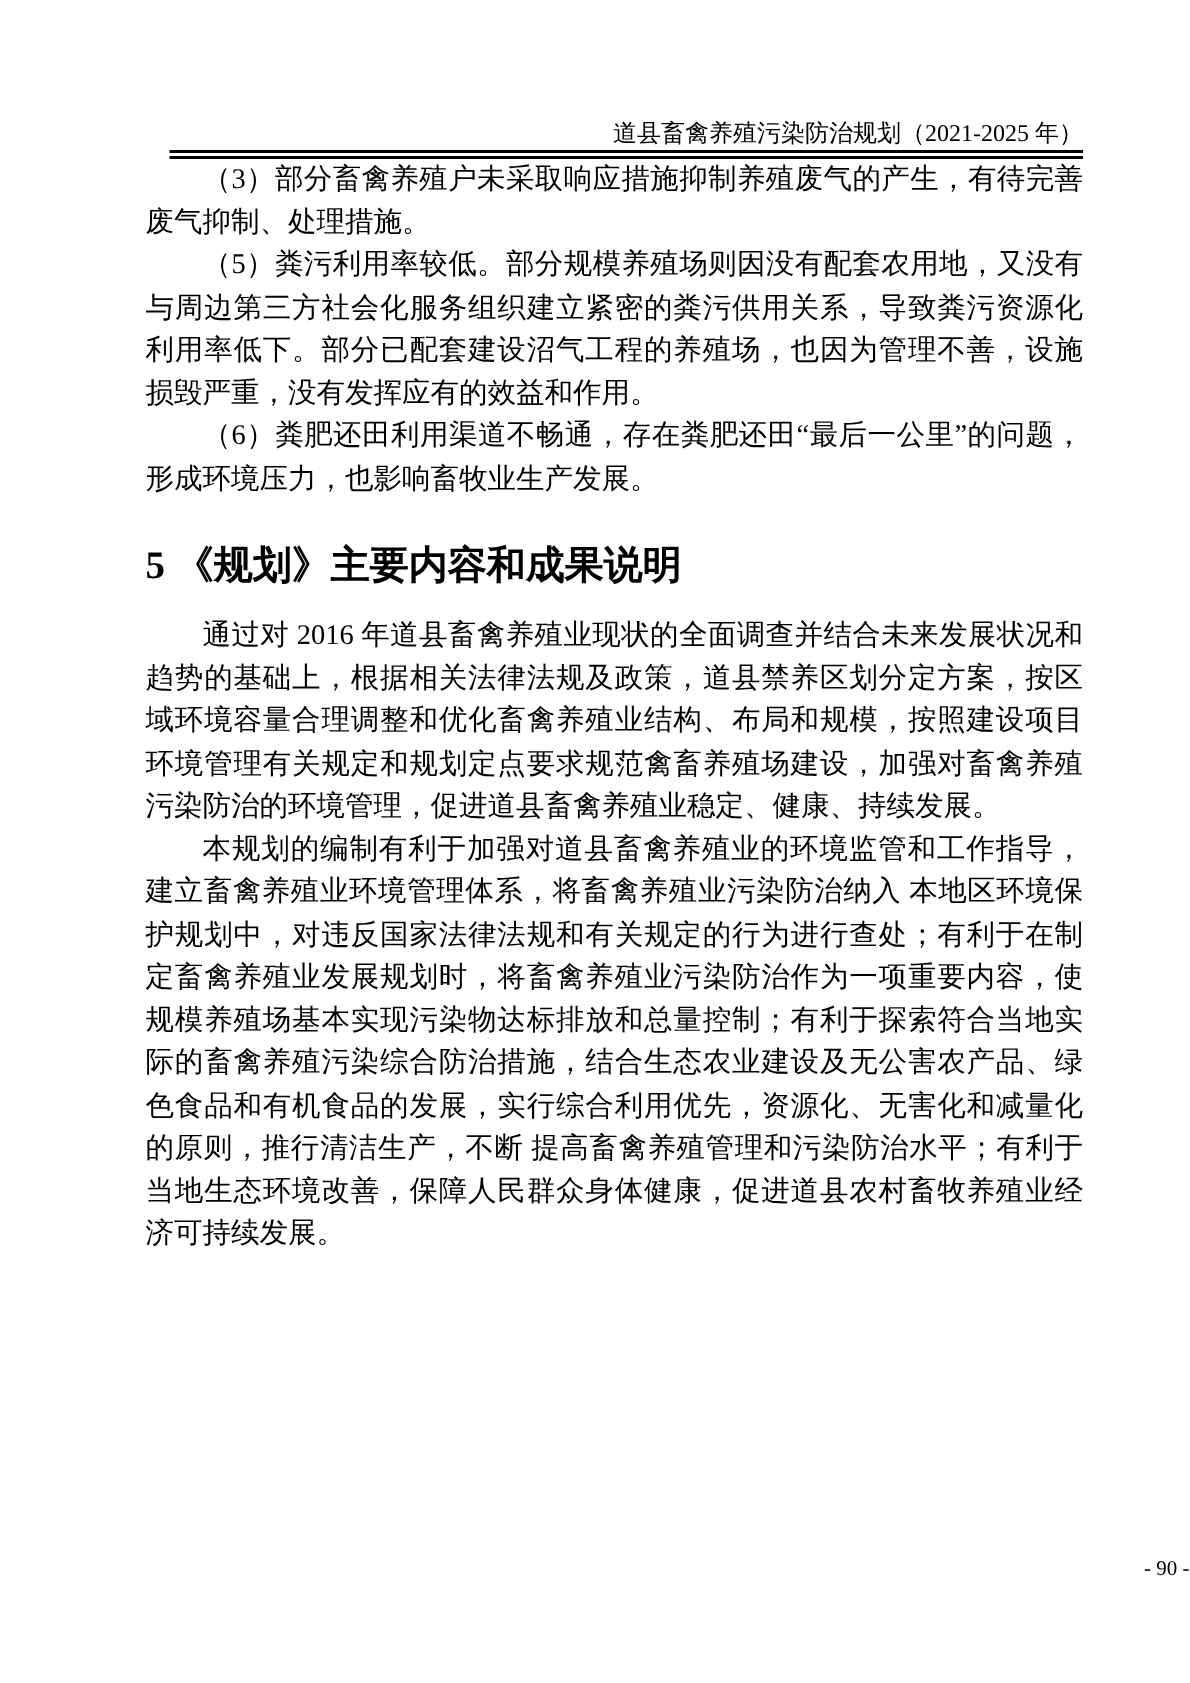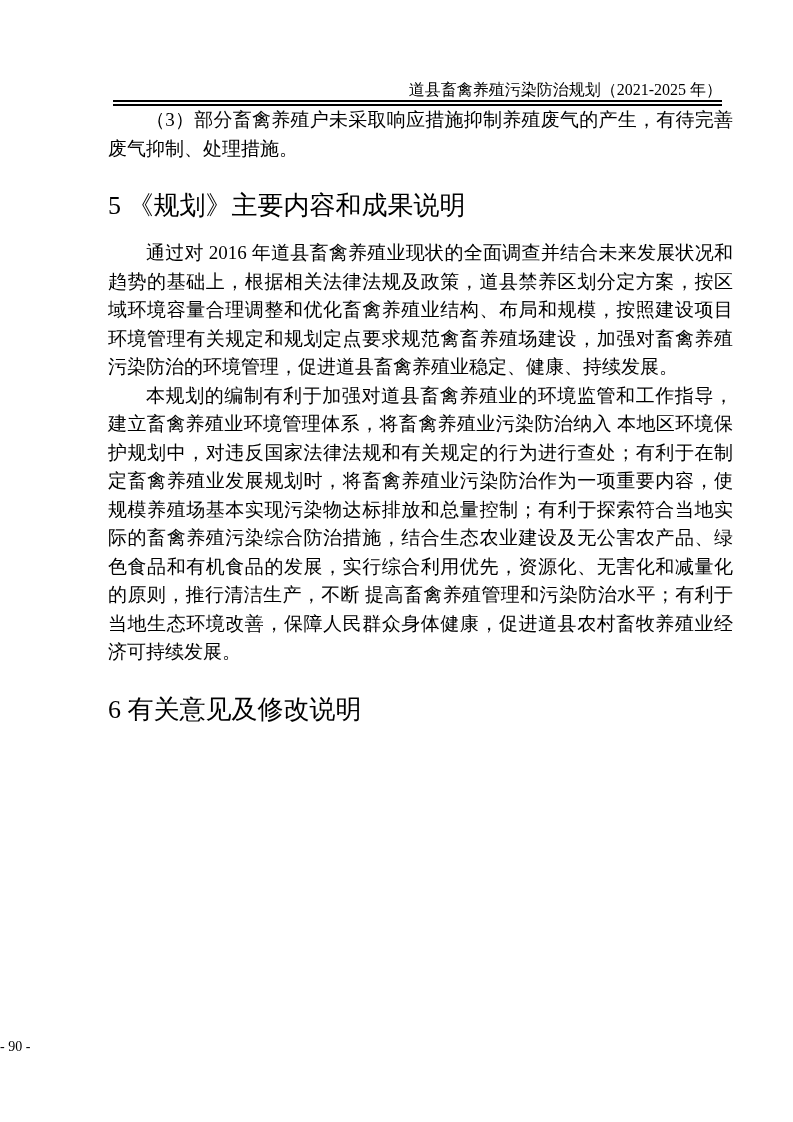--- a/index.html
+++ b/index.html
@@ -31,67 +31,68 @@
     top: 100px;
     left: 113px;
     width: 609px;
     height: 2px;
     border-top: 2px solid #000000;
     border-bottom: 2px solid #000000;
   }
   .doc-body {
     position: absolute;
     top: 106px;
-    left: 108px;
+    left: 97px;
     width: 625px;
     font-size: 19px;
     line-height: 1.5;
     text-align: justify;
   }
   .doc-body p {
     margin: 0;
     text-indent: 2em;
   }
   .doc-body h1 {
     font-size: 26px;
     line-height: 34px;
-    font-weight: normal;
+    font-weight: bold;
     margin: 26px 0 16px 0;
     text-align: left;
     text-indent: 0;
     font-family: "Liberation Serif", "DejaVu Serif", serif;
   }
   .footer {
     position: absolute;
     top: 1038px;
     left: 0;
     width: 793px;
-    text-align: left;
+    text-align: right;
     font-size: 14px;
     line-height: 18px;
   }
 </style>
 </head>
 <body>
 
 <div class="page">
 
   <div class="header-title">道县畜禽养殖污染防治规划（2021-2025 年）</div>
 
   <div class="header-rule"></div>
 
   <main class="doc-body">
     <p>（3）部分畜禽养殖户未采取响应措施抑制养殖废气的产生，有待完善废气抑制、处理措施。</p>
+    <p>（5）粪污利用率较低。部分规模养殖场则因没有配套农用地，又没有与周边第三方社会化服务组织建立紧密的粪污供用关系，导致粪污资源化利用率低下。部分已配套建设沼气工程的养殖场，也因为管理不善，设施损毁严重，没有发挥应有的效益和作用。</p>
+    <p>（6）粪肥还田利用渠道不畅通，存在粪肥还田“最后一公里”的问题，形成环境压力，也影响畜牧业生产发展。</p>
 
     <h1>5 《规划》主要内容和成果说明</h1>
 
     <p>通过对 2016 年道县畜禽养殖业现状的全面调查并结合未来发展状况和趋势的基础上，根据相关法律法规及政策，道县禁养区划分定方案，按区域环境容量合理调整和优化畜禽养殖业结构、布局和规模，按照建设项目环境管理有关规定和规划定点要求规范禽畜养殖场建设，加强对畜禽养殖污染防治的环境管理，促进道县畜禽养殖业稳定、健康、持续发展。</p>
     <p>本规划的编制有利于加强对道县畜禽养殖业的环境监管和工作指导，建立畜禽养殖业环境管理体系，将畜禽养殖业污染防治纳入 本地区环境保护规划中，对违反国家法律法规和有关规定的行为进行查处；有利于在制定畜禽养殖业发展规划时，将畜禽养殖业污染防治作为一项重要内容，使规模养殖场基本实现污染物达标排放和总量控制；有利于探索符合当地实际的畜禽养殖污染综合防治措施，结合生态农业建设及无公害农产品、绿色食品和有机食品的发展，实行综合利用优先，资源化、无害化和减量化的原则，推行清洁生产，不断 提高畜禽养殖管理和污染防治水平；有利于当地生态环境改善，保障人民群众身体健康，促进道县农村畜牧养殖业经济可持续发展。</p>
 
-    <h1>6 有关意见及修改说明</h1>
 
   </main>
 
   <div class="footer">
     <span>- 90 -</span>
   </div>
 
 </div>
 
 </body></html>

